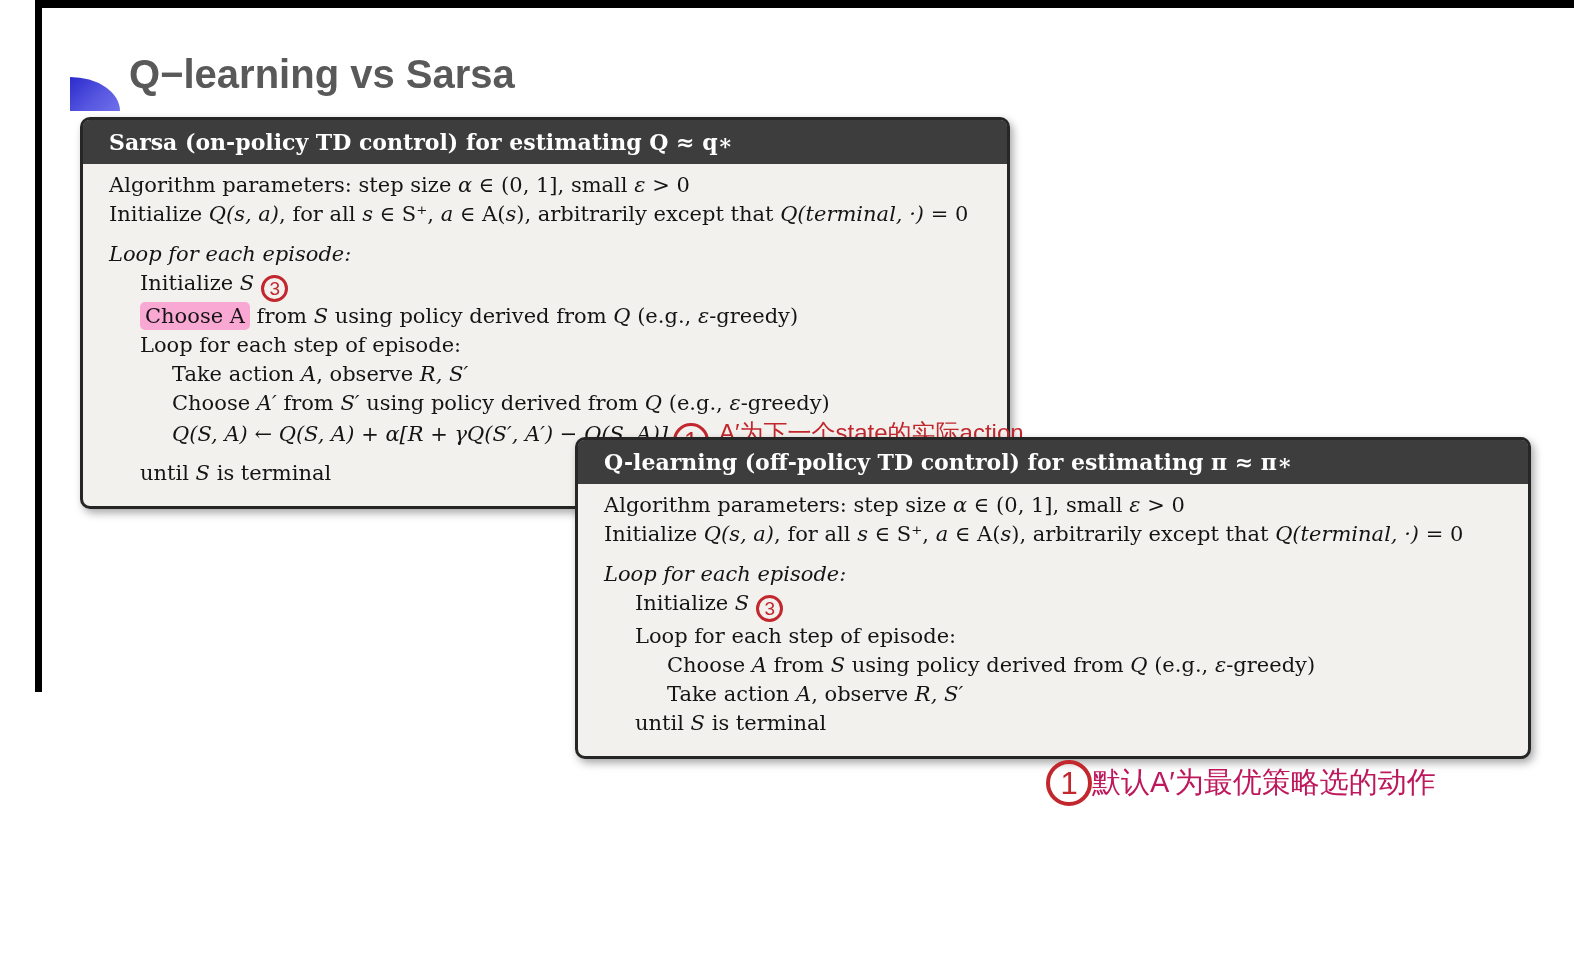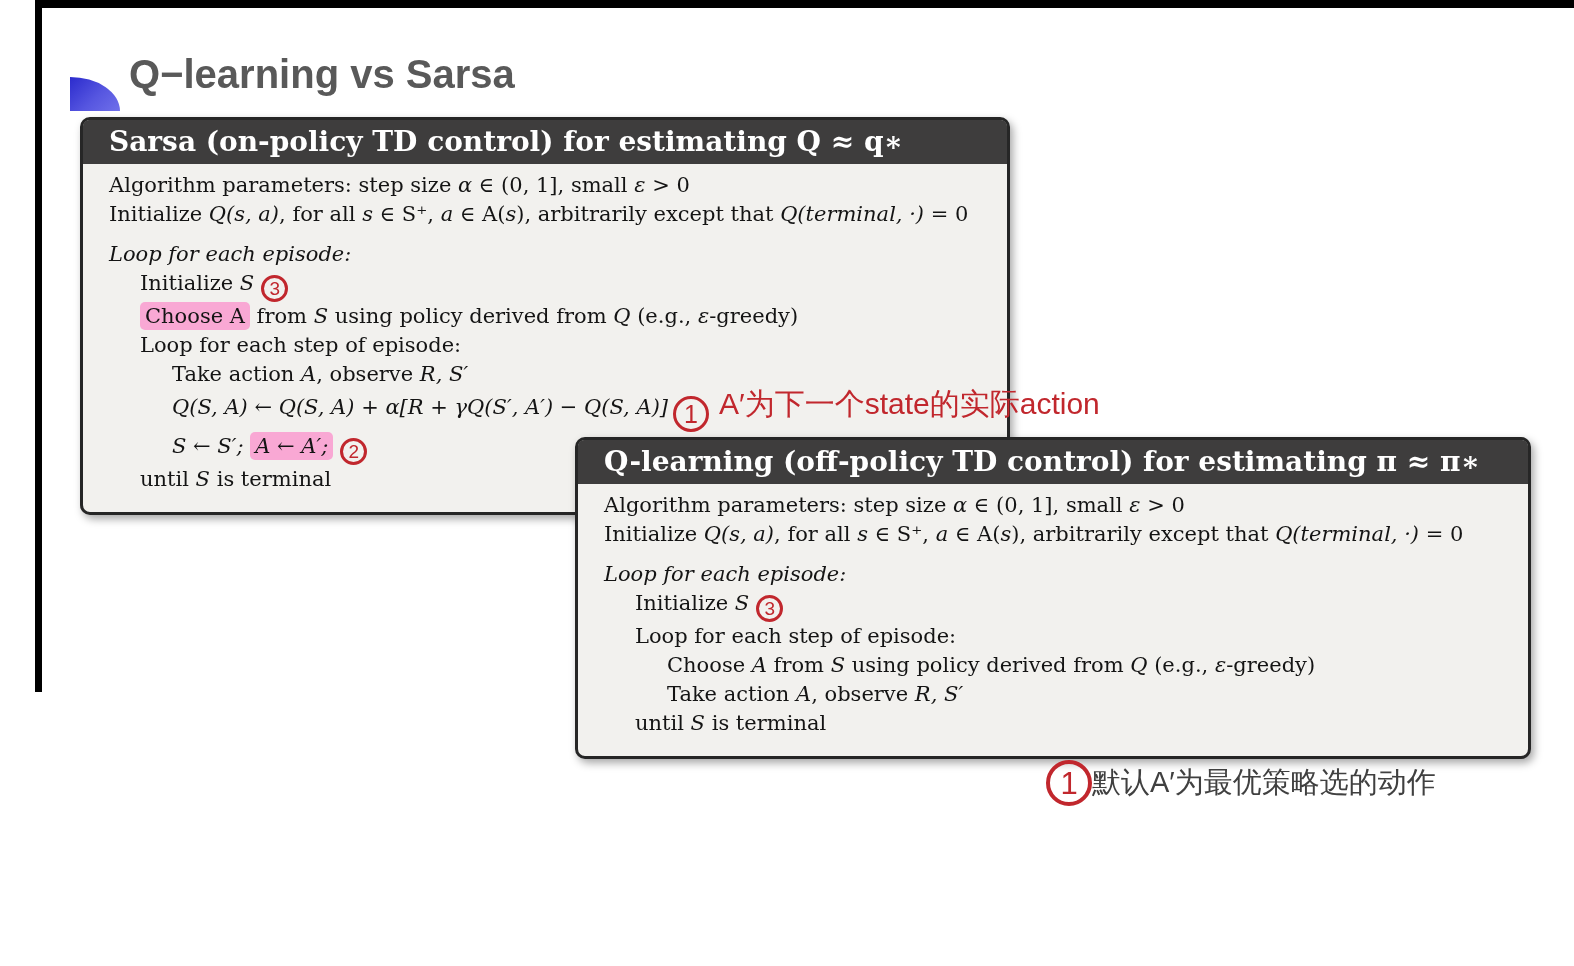--- a/index.html
+++ b/index.html
@@ -16,48 +16,48 @@
          font-size:40px;font-weight:600;color:#595959;letter-spacing:0px;}
   .corner-deco{position:absolute;left:35px;top:77px;width:50px;height:34px;
          background:linear-gradient(135deg,#2b2bcd 0%,#5656e0 55%,#7070ea 100%);
          border-top-right-radius:100%;}
 
   
   .box{position:absolute;background:#f2f1ee;border:3px solid #262626;border-radius:10px;
        box-shadow:3px 4px 8px rgba(0,0,0,0.35);}
   .box-sarsa{left:45px;top:117px;width:924px;}
   .box-qlearning{left:540px;top:437px;width:950px;}
-  .box-header{background:#3e3d3d;color:#ffffff;font-weight:bold;font-size:28px;
+  .box-header{background:#3e3d3d;color:#ffffff;font-weight:bold;font-size:22px;
               line-height:26px;padding:9px 26px;border-radius:6px 6px 0 0;}
   .box-body{padding:7px 26px 18px;}
 
   .line{font-size:21px;line-height:29px;color:#141414;white-space:nowrap;}
   .ind0{padding-left:0;}
   .ind1{padding-left:31px;}
   .ind2{padding-left:63px;}
   .gap{margin-top:11px;font-style:italic;}
 
   .sg-i{font-style:italic;}
   .sg-hl{background:#f9a8d4;border-radius:5px;padding:2px 5px;}
   .sg-mr{color:#a33a34;}
   .sg-circ,.sg-circL{display:inline-block;box-sizing:border-box;text-align:center;
       font-family:"Liberation Sans","DejaVu Sans",sans-serif;color:#c1272d;
       border:3px solid #c1272d;border-radius:50%;background:transparent;}
   .sg-circ{width:27px;height:27px;line-height:22px;font-size:19px;margin-left:7px;vertical-align:-5px;}
   .sg-circL{width:36px;height:36px;line-height:31px;font-size:25px;margin-left:5px;vertical-align:-9px;}
   .sg-red{color:#c1272d;font-family:"Liberation Sans","DejaVu Sans",sans-serif;
-          font-size:30px;margin-left:10px;}
+          font-size:24px;margin-left:10px;}
 
   
   .q-annot{position:absolute;left:468px;top:320px;display:flex;align-items:center;white-space:nowrap;}
   .q-annot-circ{display:inline-block;box-sizing:border-box;width:46px;height:46px;
       line-height:39px;text-align:center;font-size:31px;color:#c1272d;
       border:4px solid #c1272d;border-radius:50%;
       font-family:"Liberation Sans","DejaVu Sans",sans-serif;}
-  .q-annot-text{color:#404040;font-size:29px;
+  .q-annot-text{color:#be185d;font-size:29px;
       font-family:"Liberation Sans","DejaVu Sans",sans-serif;}
 </style>
 </head>
 <body>
 
 <div class="stage">
   <div class="frame-top"></div>
   <div class="frame-left"></div>
 
   <div class="corner-deco"></div>
@@ -66,22 +66,22 @@
   <section class="box box-sarsa">
     <div class="box-header">Sarsa (on-policy TD control) for estimating Q ≈ q∗</div>
     <div class="box-body">
         <div class="line ind0"><span>Algorithm parameters: step size </span><span class="sg-i">α</span><span> ∈ (0, 1], small </span><span class="sg-i">ε</span><span> &gt; 0</span></div>
         <div class="line ind0"><span>Initialize </span><span class="sg-i">Q(s, a)</span><span>, for all </span><span class="sg-i">s</span><span> ∈ S⁺, </span><span class="sg-i">a</span><span> ∈ A(</span><span class="sg-i">s</span><span>), arbitrarily except that </span><span class="sg-i">Q(terminal, ·)</span><span> = 0</span></div>
         <div class="line ind0 gap"><span>Loop for each episode:</span></div>
         <div class="line ind1"><span>Initialize </span><span class="sg-i">S</span><span class="sg-circ">3</span></div>
         <div class="line ind1"><span class="sg-hl">Choose A</span><span> from </span><span class="sg-i">S</span><span> using policy derived from </span><span class="sg-i">Q</span><span> (e.g., </span><span class="sg-i">ε</span><span>-greedy)</span></div>
         <div class="line ind1"><span>Loop for each step of episode:</span></div>
         <div class="line ind2"><span>Take action </span><span class="sg-i">A</span><span>, observe </span><span class="sg-i">R, S′</span></div>
+        <div class="line ind2"><span>Choose </span><span class="sg-i">A′</span><span> from </span><span class="sg-i">S′</span><span> using policy derived from </span><span class="sg-i">Q</span><span> (e.g., </span><span class="sg-i">ε</span><span>-greedy)</span></div>
         <div class="line ind2"><span class="sg-i">Q(S, A) ← Q(S, A) + α[R + γQ(S′, A′) − Q(S, A)]</span><span class="sg-circL">1</span><span class="sg-red">A′为下一个state的实际action</span></div>
-        <div class="line ind2"><span class="sg-i">S ← S′; </span><span class="sg-i sg-hl">A ← A′;</span><span class="sg-circ">2</span></div>
         <div class="line ind1"><span>until </span><span class="sg-i">S</span><span> is terminal</span></div>
       </div>
   </section>
 
   <section class="box box-qlearning">
     <div class="box-header">Q-learning (off-policy TD control) for estimating π ≈ π∗</div>
     <div class="box-body">
         <div class="line ind0"><span>Algorithm parameters: step size </span><span class="sg-i">α</span><span> ∈ (0, 1], small </span><span class="sg-i">ε</span><span> &gt; 0</span></div>
         <div class="line ind0"><span>Initialize </span><span class="sg-i">Q(s, a)</span><span>, for all </span><span class="sg-i">s</span><span> ∈ S⁺, </span><span class="sg-i">a</span><span> ∈ A(</span><span class="sg-i">s</span><span>), arbitrarily except that </span><span class="sg-i">Q(terminal, ·)</span><span> = 0</span></div>
         <div class="line ind0 gap"><span>Loop for each episode:</span></div>

